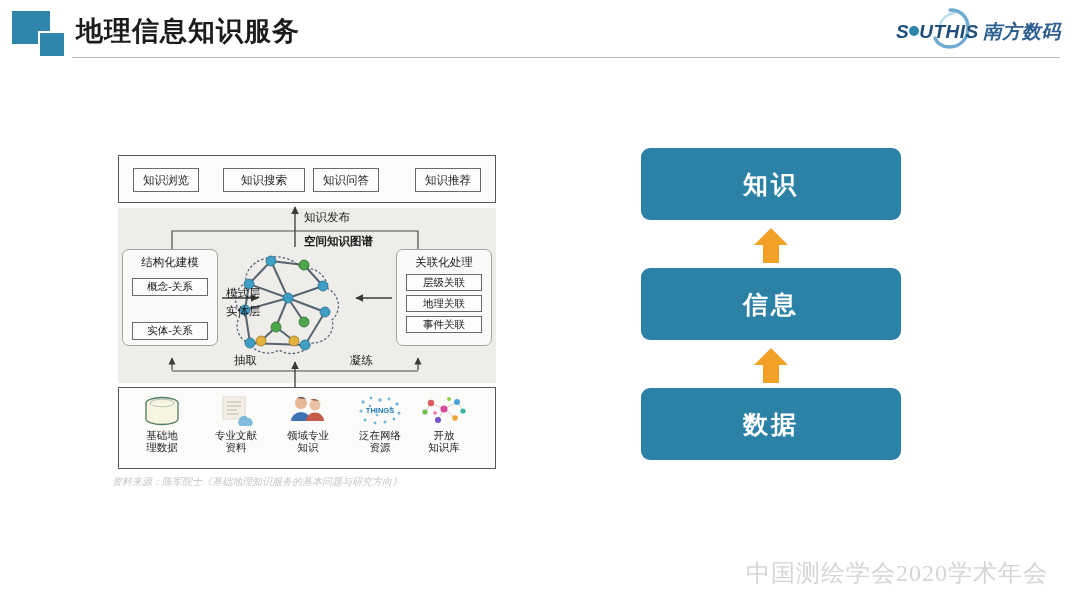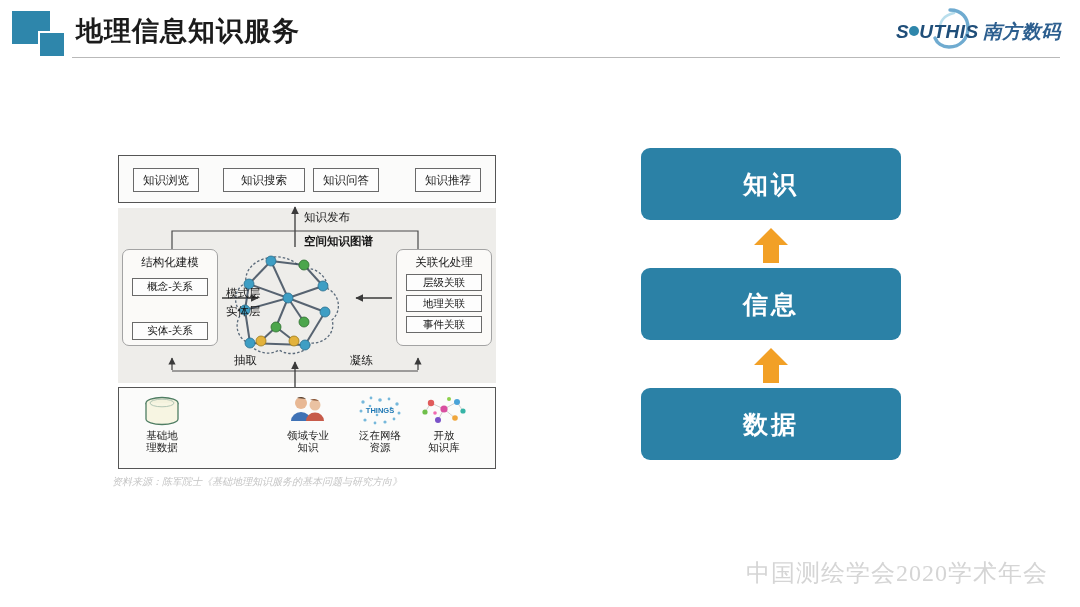--- a/index.html
+++ b/index.html
@@ -373,20 +373,36 @@
         <svg viewBox="0 0 66 34" style="width:66px;height:34px;">
           <ellipse cx="33" cy="9" rx="16" ry="5.5" fill="#f4f2dd" stroke="#4f7d63" stroke-width="1.3"></ellipse>
           <path d="M17 9 L17 25 A16 5.5 0 0 0 49 25 L49 9" fill="#f7f5e2" stroke="#4f7d63" stroke-width="1.3"></path>
           <ellipse cx="33" cy="9" rx="12" ry="3.8" fill="none" stroke="#9fb9a8" stroke-width="0.8"></ellipse>
         </svg>
       </div>
       <div class="src-label">基础地
 理数据</div>
     </div>
 
+    <div class="src-item" style="left:84px;">
+      <div class="src-icon">
+        <svg viewBox="0 0 66 34" style="width:66px;height:34px;">
+          <rect x="20" y="3" width="22" height="22" fill="#f3efe6" stroke="#ddd5c5" stroke-width="0.8"></rect>
+          <g stroke="#c9bfae" stroke-width="1.2">
+            <line x1="24" y1="8" x2="38" y2="8"></line>
+            <line x1="24" y1="12" x2="38" y2="12"></line>
+            <line x1="24" y1="16" x2="34" y2="16"></line>
+            <line x1="24" y1="20" x2="36" y2="20"></line>
+          </g>
+          <path d="M36 26 a5 5 0 0 1 9 -2 a4.5 4.5 0 0 1 3 8 h-11 a4 4 0 0 1 -1 -6 z" fill="#6ab0d8" opacity="0.85"></path>
+        </svg>
+      </div>
+      <div class="src-label">专业文献
+资料</div>
+    </div>
 
     <div class="src-item" style="left:156px;">
       <div class="src-icon">
         <svg viewBox="0 0 66 34" style="width:66px;height:34px;">
           <circle cx="26" cy="9" r="6" fill="#e8b894"></circle>
           <path d="M16 27 a10 9 0 0 1 20 0 z" fill="#3f72b5"></path>
           <circle cx="40" cy="11" r="5.5" fill="#eac2a2"></circle>
           <path d="M31 27 a9 8.5 0 0 1 18 0 z" fill="#c75b4a"></path>
           <path d="M22 4 a6.5 5 0 0 1 9 1" fill="#5a4636"></path>
           <path d="M35 6 a6 4.5 0 0 1 9 1" fill="#8c5a3c"></path>

